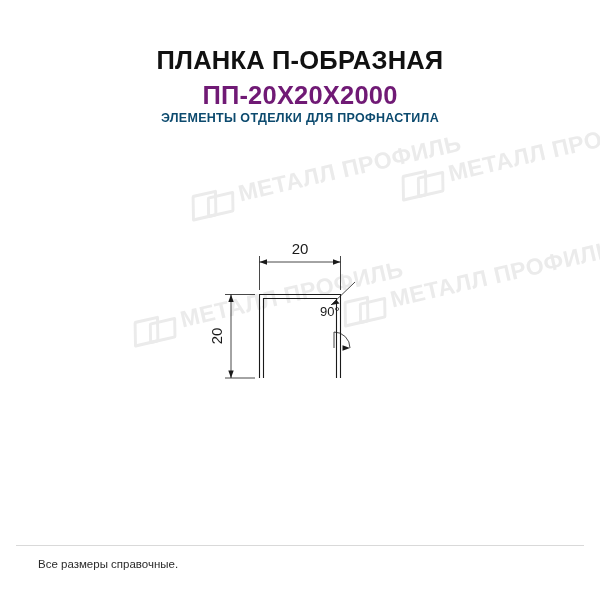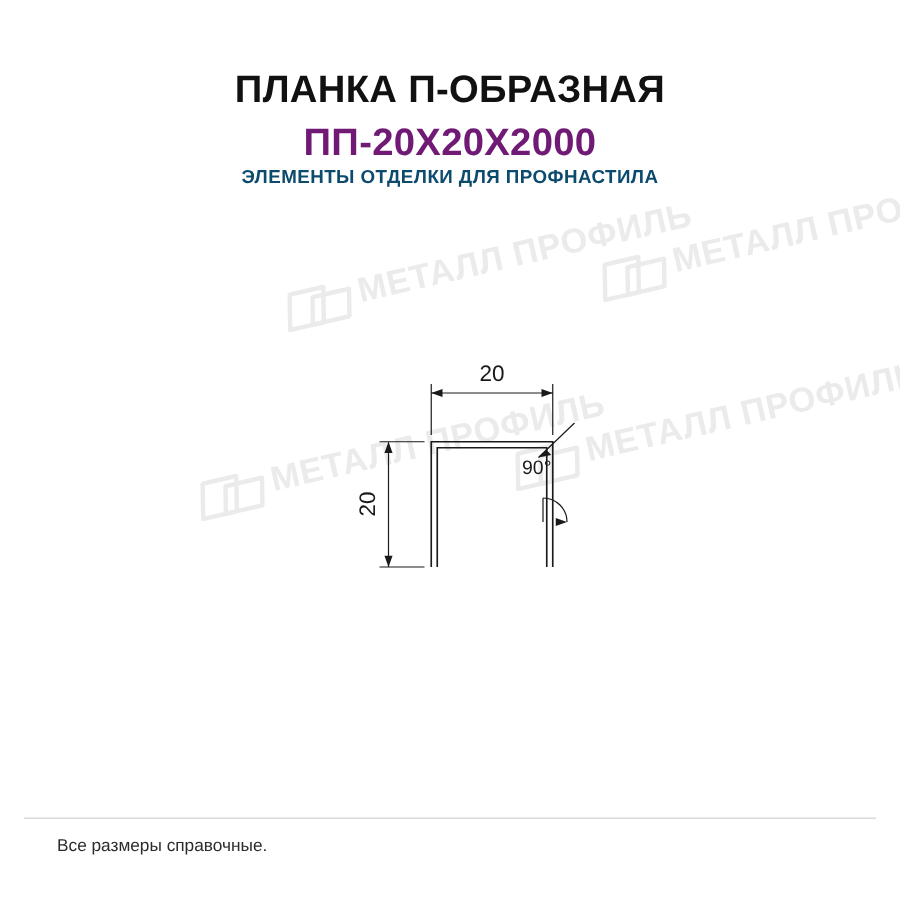--- a/index.html
+++ b/index.html
@@ -98,21 +98,20 @@
   .wm-3 { left: 130px; top: 318px; transform: rotate(-13deg); }
   .wm-4 { left: 340px; top: 298px; transform: rotate(-13deg); }
 
   
   .drawing {
     position: absolute;
     left: 0;
     top: 232px;
     width: 500px;
     height: 180px;
-    margin-left: 28px;
   }
   .drawing svg { display: block; }
 
   .dim-text {
     font-family: "Liberation Sans", sans-serif;
     font-size: 15px;
     fill: #1a1a1a;
   }
   .angle-text {
     font-family: "Liberation Sans", sans-serif;

